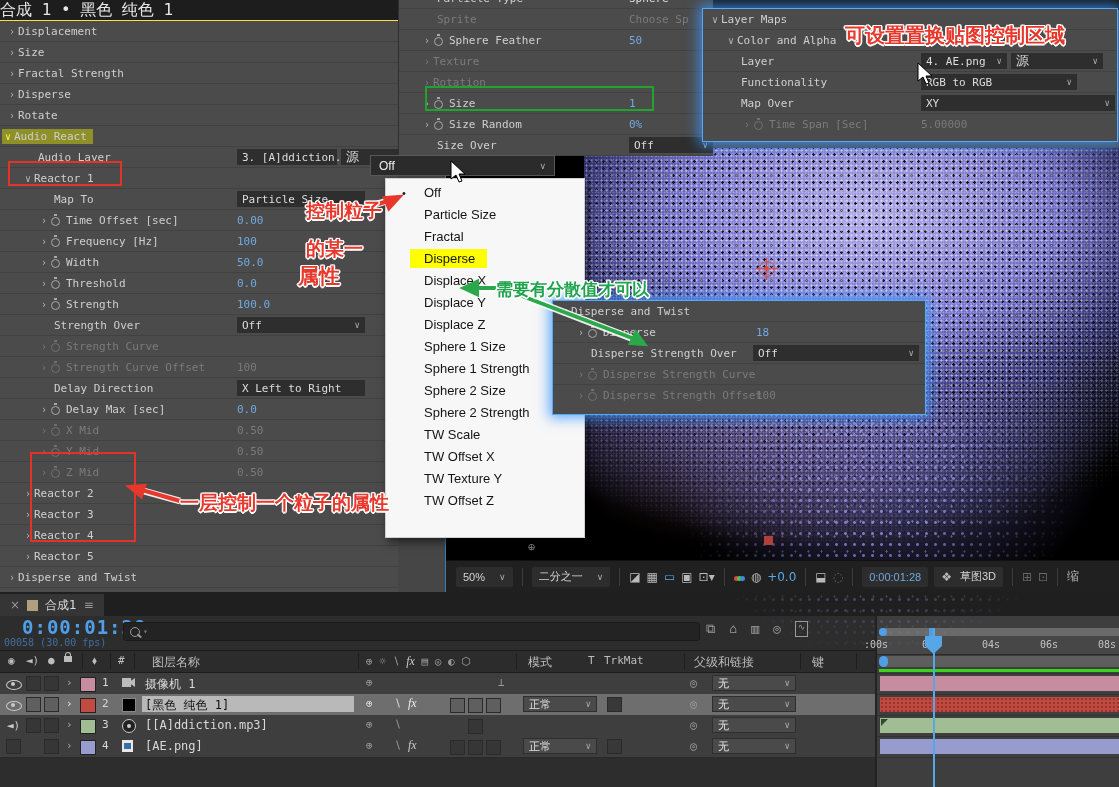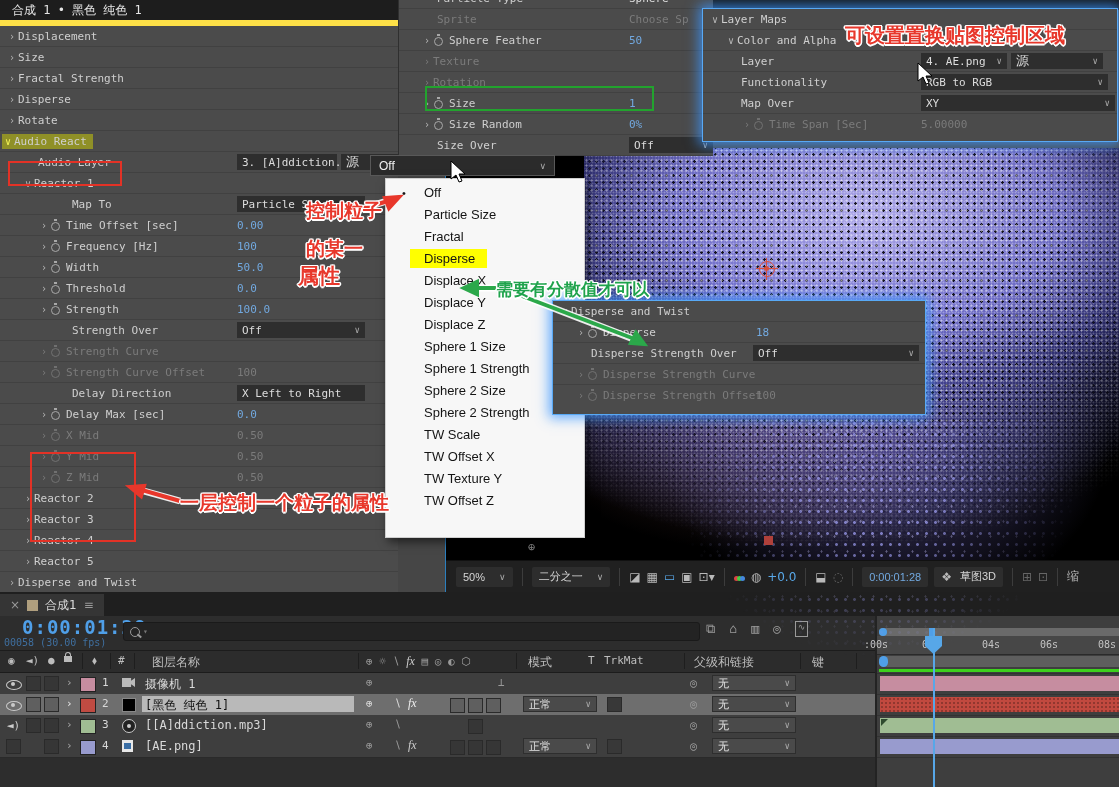--- a/index.html
+++ b/index.html
@@ -7,35 +7,35 @@
   .abs{position:absolute}
   #stage{position:relative;width:1119px;height:787px;background:#4b4b4b}
 
   
   .panel{position:absolute;background:#4b4b4b}
   .r{position:relative;height:20px;border-bottom:1px solid #414141;display:flex;align-items:center;white-space:nowrap}
   .r .lbl{color:#cfcfcf}
   .r.dim .lbl,.r.dim .tw,.r.dim .val{color:#7b7b7b}
   .r.dim .sw{opacity:.4}
   .tw{color:#b5b5b5;font-size:10px;width:12px;display:inline-block;text-align:center}
-  .i0{margin-left:6px}.i1{margin-left:22px}.i2{margin-left:38px}.i3{margin-left:72px}
+  .i0{margin-left:6px}.i1{margin-left:22px}.i2{margin-left:38px}.i3{margin-left:54px}
   .sw{width:11px;height:12px;display:inline-block;position:relative;margin-right:5px}
   .sw:before{content:"";position:absolute;left:1px;top:3px;width:7px;height:7px;border:1px solid #a8a8a8;border-radius:50%}
   .sw:after{content:"";position:absolute;left:4px;top:0;width:3px;height:2px;background:#a8a8a8}
   .val{position:absolute;left:237px;color:#72a9e0}
   .dim .val{color:#7b7b7b}
   .dd,.vbox{position:absolute;left:237px;height:16px;background:#2e2e2e;color:#ddd;
     display:flex;align-items:center;justify-content:space-between;padding:0 5px;box-sizing:border-box}
   .vbox{justify-content:flex-start}
   .ch{color:#aaa;font-size:9px;margin-left:6px}
 
   
   #pl{left:0;top:0;width:398px;height:592px;border-right:1px solid #2f2f2f}
-  #pl-title{height:20px;background:#1d1d1d;color:#e6e6e6;display:flex;align-items:center;padding-left:12px;
-    font-size:12px;border-bottom:6px solid #fde047}
+  #pl-title{height:20px;background:#1d1d1d;color:#e6e6e6;display:flex;align-items:center;padding-left:0;
+    font-size:16px;border-bottom:1px solid #fde047}
   .hl-audio{background:#8f9027;color:#f3f357 !important;padding:1px 6px 1px 0}
   .hl-audio .tw{color:#f3f357}
   .redbox{position:absolute;border:2px solid #e33226;pointer-events:none;z-index:40}
   .greenbox{position:absolute;border:2px solid #22a32e;pointer-events:none;z-index:40}
 
   
   #pm{left:398px;top:0;width:314px;height:156px;border-left:1px solid #2f2f2f;overflow:hidden;z-index:3}
   #pm .val{left:230px}
   #pm .dd{left:230px;width:84px}
 
@@ -443,21 +443,21 @@
           <span>4. AE.png</span>
           <span class="ch">∨</span>
         </span>
       <span class="dd" style="left:308px;width:92px;font-size:13px">
           <span>源</span>
           <span class="ch">∨</span>
         </span>
       </div>
     <div class="r">
         <span class="lbl i2">Functionality</span>
-      <span class="dd" style="left:218px;width:187px">
+      <span class="dd" style="left:218px;width:156px">
           <span>RGB to RGB</span>
           <span class="ch">∨</span>
         </span>
       </div>
     <div class="r">
         <span class="lbl i2">Map Over</span>
       <span class="dd" style="left:218px;width:194px">
           <span>XY</span>
           <span class="ch">∨</span>
         </span>

